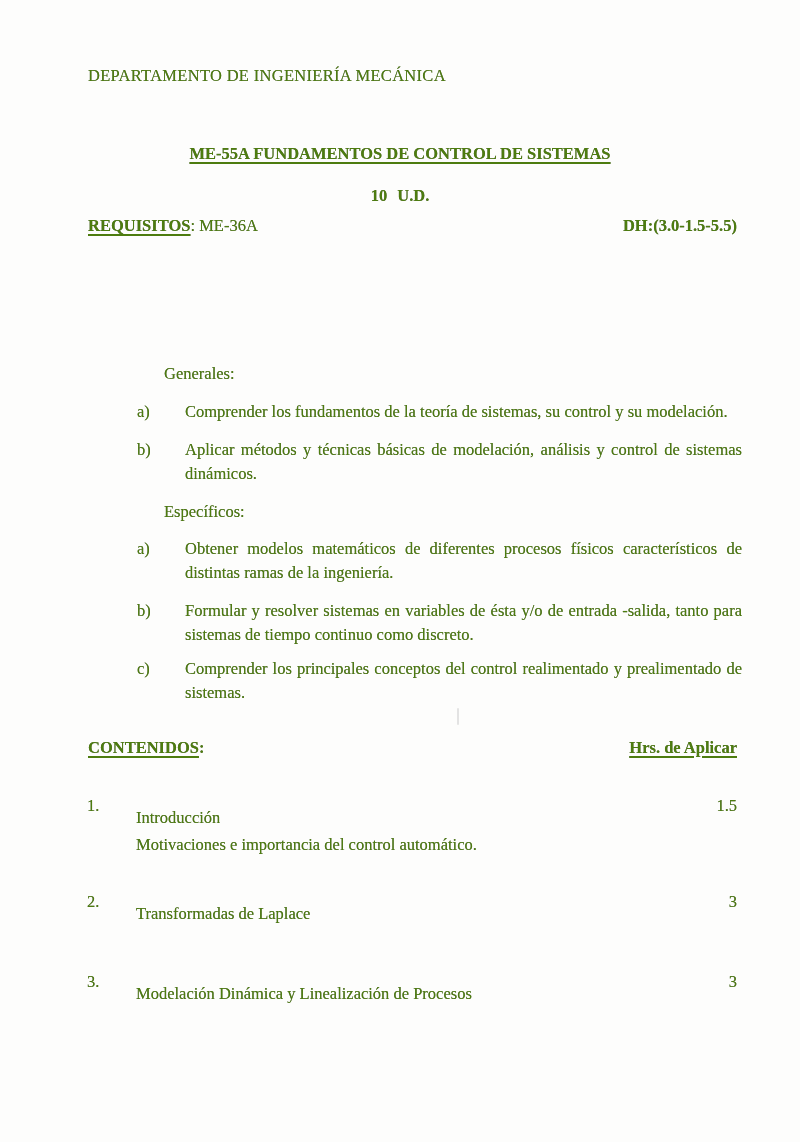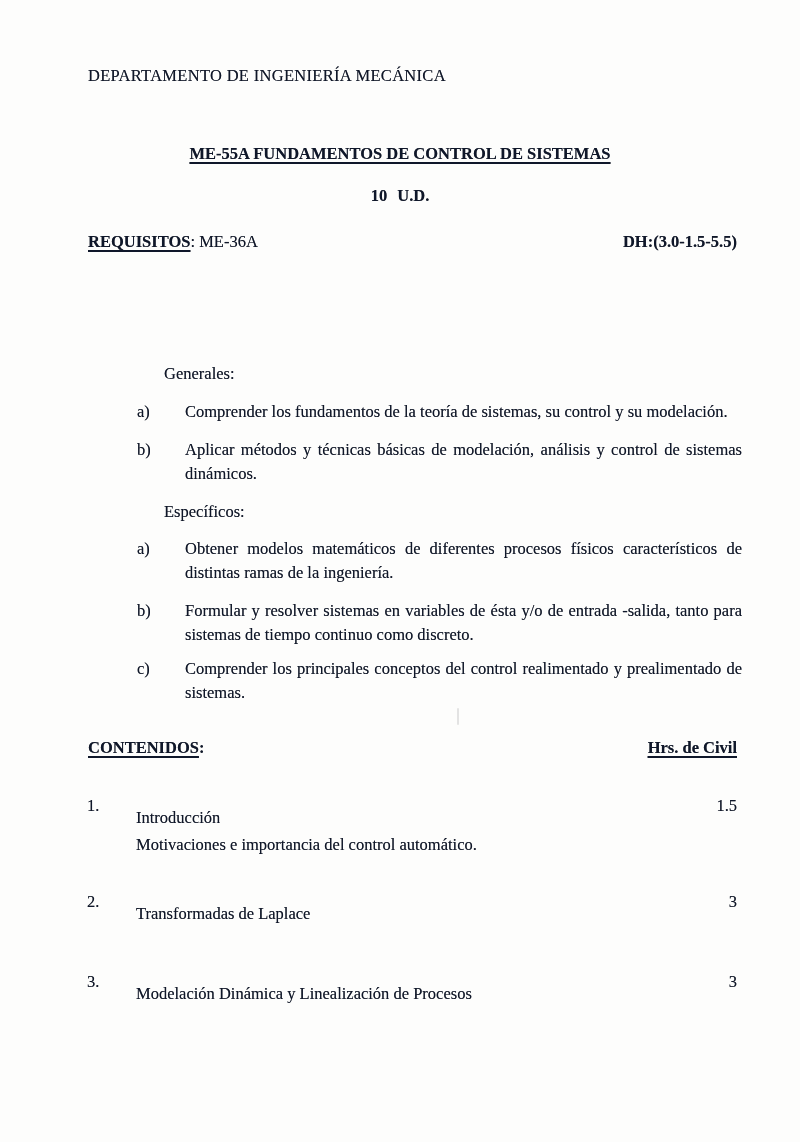--- a/index.html
+++ b/index.html
@@ -6,21 +6,21 @@
     margin: 0;
     padding: 0;
     background: #e9e9e9;
   }
   .page {
     position: relative;
     width: 800px;
     height: 1142px;
     margin: 0 auto;
     background: #fdfdfc;
-    color: #0f172a;
+    color: #4d7c0f;
     font-family: "Liberation Serif", "DejaVu Serif", serif;
     font-size: 16.5px;
     line-height: 24px;
     overflow: hidden;
     text-shadow: 0 0 0.3px rgba(20,20,20,0.55);
   }
   .abs { position: absolute; }
   .bold { font-weight: bold; }
   .bu {
     font-weight: bold;
@@ -77,21 +77,21 @@
   <div class="abs dept">DEPARTAMENTO DE INGENIERÍA MECÁNICA</div>
 
   <div class="abs title-wrap">
     <span class="bu">ME-55A FUNDAMENTOS DE CONTROL DE SISTEMAS</span>
   </div>
 
   <div class="abs credits">
     <span class="bold">10 U.D.</span>
   </div>
 
-  <div class="abs hdr-row" style="top:230px">
+  <div class="abs hdr-row" style="top:214px">
     <span><span class="bu">REQUISITOS</span><span>: ME-36A</span></span>
     <span class="right-cell bold">DH:(3.0-1.5-5.5)</span>
   </div>
 
 
 
   <div class="abs sub-heading" style="top:362px">
     <span class="ru">Generales:</span>
   </div>
 
@@ -121,21 +121,21 @@
 
   <div class="abs obj-item" style="top:657px">
     <span class="obj-label">c)</span>
     <div class="obj-text">Comprender los principales conceptos del control realimentado y prealimentado de sistemas.</div>
   </div>
 
   <div class="abs artifact-line"></div>
 
   <div class="abs hdr-row" style="top:736px">
     <span><span class="bu">CONTENIDOS</span><span class="bold">:</span></span>
-    <span class="right-cell bu">Hrs. de Civil</span>
+    <span class="right-cell bu">Hrs. de Aplicar</span>
   </div>
 
   <div class="abs content-row" style="top:794px">
     <span class="row-num">1.</span>
     <span class="row-title">Introducción</span>
     <span class="row-hours">1.5</span>
   </div>
   <div class="abs content-note" style="top:833px">Motivaciones e importancia del control automático.</div>
 
   <div class="abs content-row" style="top:890px">

